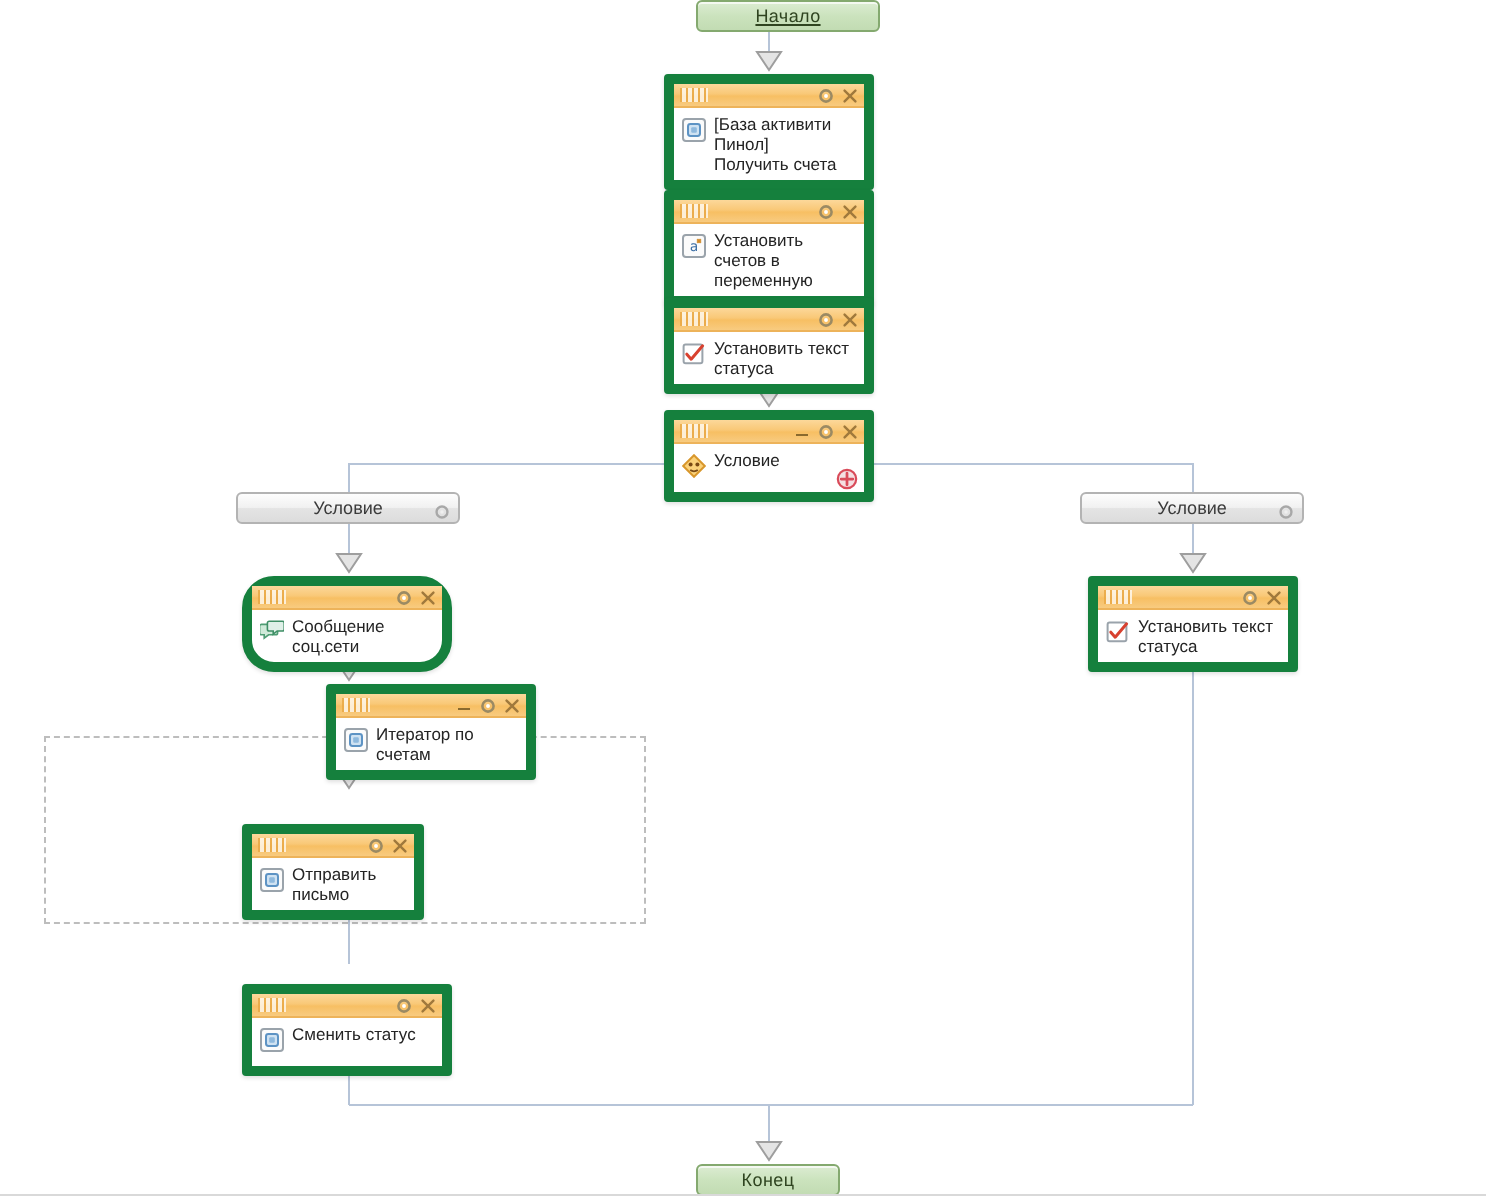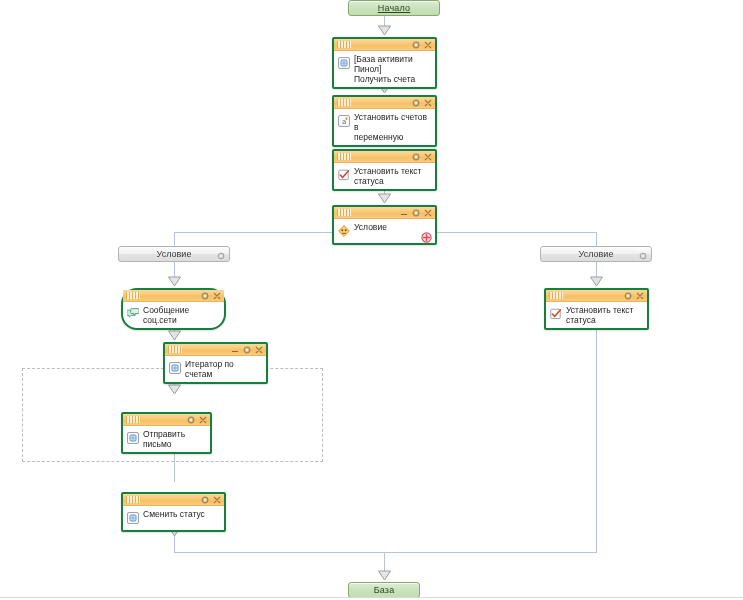--- a/index.html
+++ b/index.html
@@ -70,21 +70,21 @@
     right: 4px;
     top: 3px;
     width: 8px;
     height: 8px;
   }
 
   
   .node {
     position: absolute;
     box-sizing: border-box;
-    border: 2px solid #15803d;
+    border: 5px solid #15803d;
     border-radius: 2px;
     background: #ffffff;
     box-shadow: 0 1px 2px rgba(0,0,0,.13);
   }
   .node-head {
     position: relative;
     height: 11px;
     background: linear-gradient(to bottom, #fcd89a 0%, #f9c877 45%, #f7bf63 55%, #f8cb80 100%);
     border-bottom: 1px solid #edb35a;
   }
@@ -224,21 +224,21 @@
       <use href="#arrowdown" x="174.5" y="441"></use>
       <use href="#arrowdown" x="174.5" y="527"></use>
       <use href="#arrowdown" x="384.5" y="571"></use>
     </g>
   </svg>
 
   <div class="iter-box" id="iter-scope" style="left: 22px; top: 368px; width: 301px; height: 94px;"></div>
 
   <div id="terminal-layer">
       <div class="terminal" style="left: 348px; top: 0px; width: 92px; height: 16px; text-decoration: underline;"><span>Начало</span></div>
-      <div class="terminal" style="left: 348px; top: 582px; width: 72px; height: 16px;"><span>База</span></div>
+      <div class="terminal" style="left: 348px; top: 582px; width: 72px; height: 16px;"><span>Конец</span></div>
     </div>
   <div id="pill-layer">
       <div class="branch-pill" style="left: 118px; top: 246px; width: 112px; height: 16px;"><span>Условие</span><span class="pill-gear"><svg viewBox="0 0 10 10" width="8" height="8">
             <circle cx="5" cy="5" r="3.4" fill="none" stroke="#a8a8a8" stroke-width="1.5"></circle>
             <circle cx="5" cy="5" r="1.1" fill="#efefef"></circle>
           </svg></span></div>
       <div class="branch-pill" style="left: 540px; top: 246px; width: 112px; height: 16px;"><span>Условие</span><span class="pill-gear"><svg viewBox="0 0 10 10" width="8" height="8">
             <circle cx="5" cy="5" r="3.4" fill="none" stroke="#a8a8a8" stroke-width="1.5"></circle>
             <circle cx="5" cy="5" r="1.1" fill="#efefef"></circle>
           </svg></span></div>

